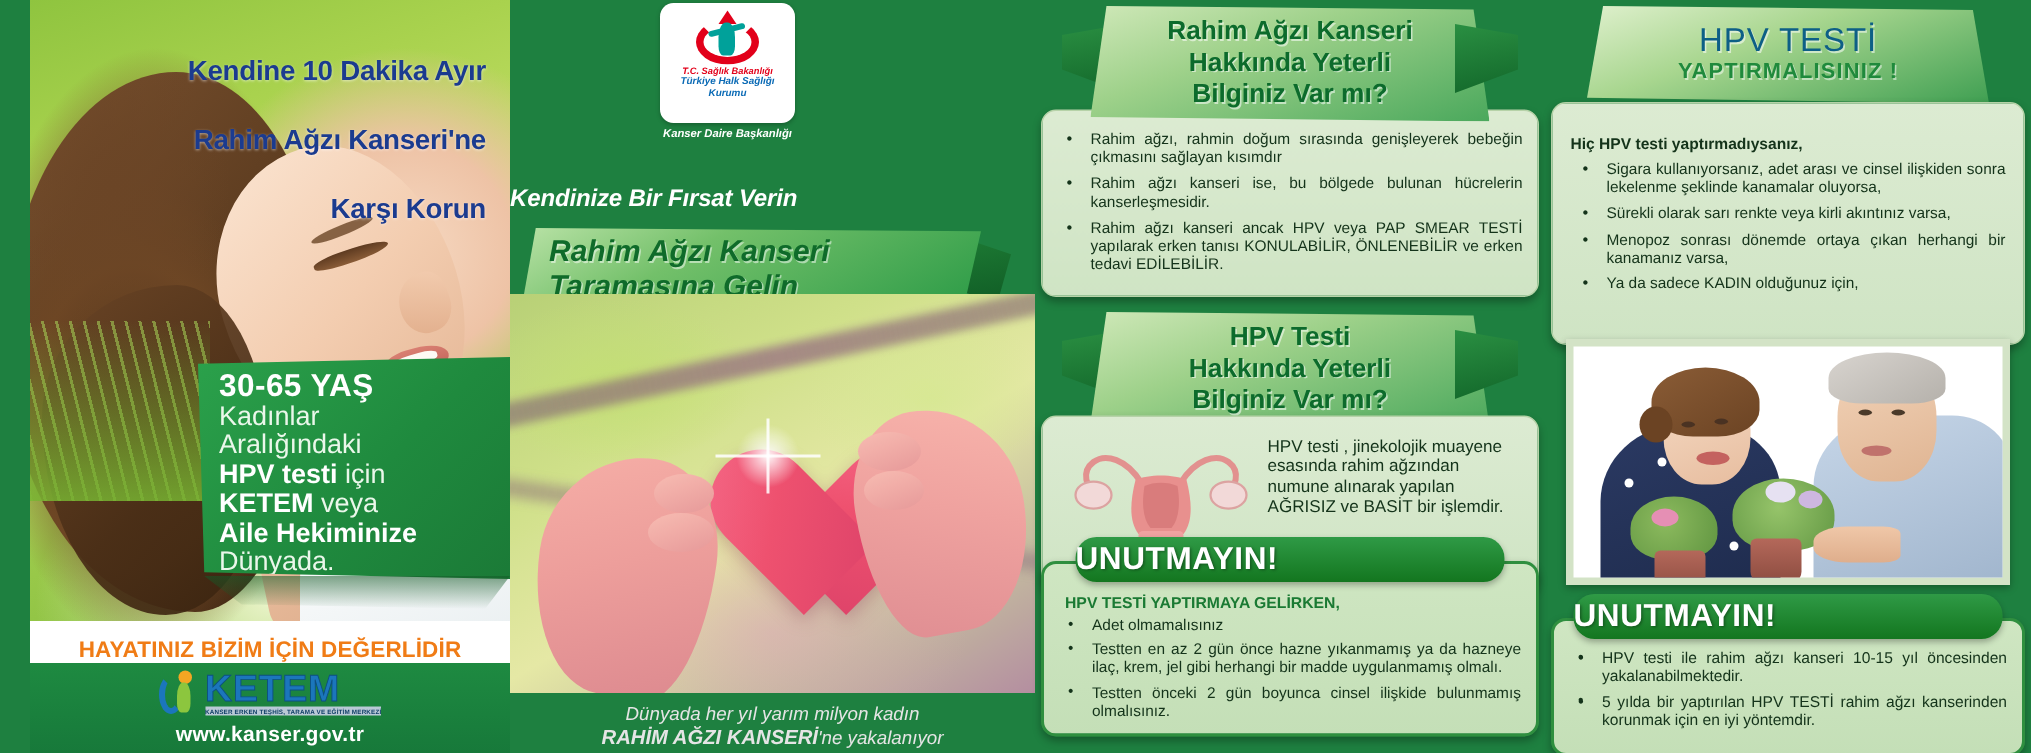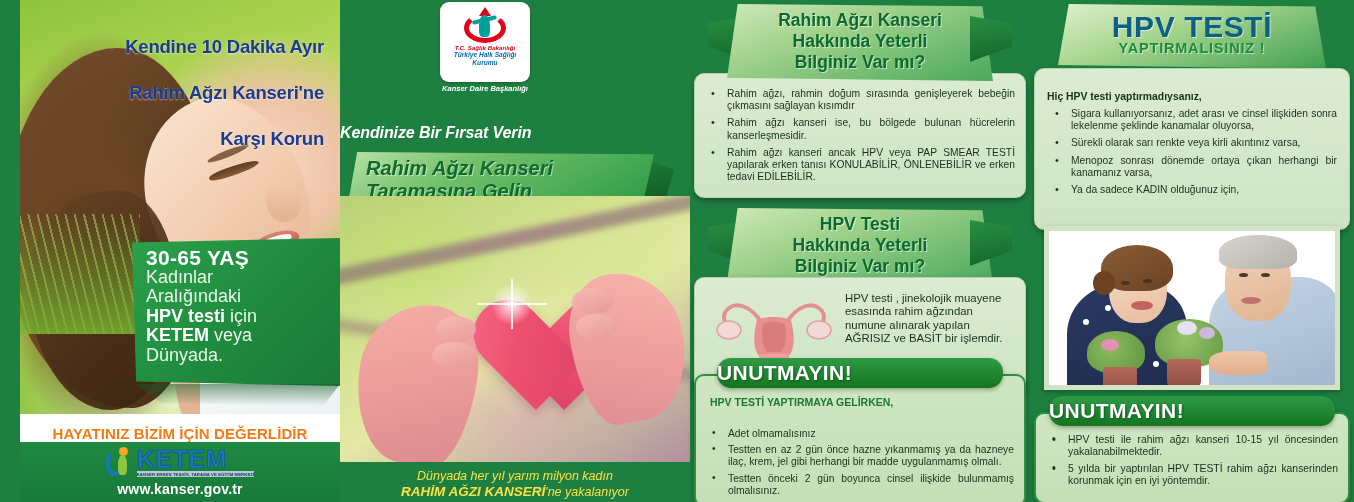--- a/index.html
+++ b/index.html
@@ -256,21 +256,21 @@
     background: linear-gradient(200deg, #f5b6ad 0%, #eca3a0 45%, #dc8e93 100%);
     border-radius: 42% 58% 46% 30% / 40% 46% 54% 58%;
     transform: rotate(-10deg); z-index: 2;
   }
   .p2-finger {
     position: absolute; background: linear-gradient(160deg, #f6bdb3, #e39a9a);
     border-radius: 50%; z-index: 3;
   }
   .p2-cap {
     position: absolute; left: 0; top: 464px; width: 350px; text-align: center;
-    color: #fde047; line-height: 16px; padding-top: 4px;
+    color: #e5e5e5; line-height: 16px; padding-top: 4px;
   }
   .p2-cap .l1 { font-size: 12.5px; }
   .p2-cap .l2 { font-size: 12.5px; }
   .p2-cap .l2 b { font-size: 13.5px; }
 
   
   .panel3 { position: relative; width: 340px; height: 502px; }
   .ribbon {
     position: relative; margin: 0 auto; width: 266px;
     background: linear-gradient(160deg, #cfe8b8 0%, #9ed18a 38%, #4aa85c 100%);
@@ -324,34 +324,34 @@
     color: #fff; font-weight: bold; font-size: 21px; letter-spacing: .4px;
     text-shadow: 1px 1px 2px rgba(0,0,0,.35);
   }
   .unut-body {
     margin-top: -14px; padding-top: 20px;
     background: linear-gradient(180deg, #cfe6c2 0%, #c4dfb7 100%);
     border: 2px solid #2f8f3f; border-radius: 10px;
     box-shadow: 0 3px 6px rgba(0,0,0,.3);
     padding-left: 8px; padding-right: 10px; padding-bottom: 8px;
   }
-  .unut-lead { color: #1a7a33; font-weight: bold; font-size: 10.5px; margin: 0 0 20px 6px; }
+  .unut-lead { color: #1a7a33; font-weight: bold; font-size: 10.5px; margin: 0 0 4px 6px; }
   .p3-block3 { position: absolute; left: 4px; top: 358px; width: 332px; }
 
   
   .panel4 { position: relative; width: 324px; height: 502px; }
   .p4-ribbon {
     position: relative; margin: 4px auto 0; width: 268px;
     background: linear-gradient(160deg, #dff0cd 0%, #a8d68f 40%, #3f9f52 100%);
     clip-path: polygon(4% 0, 96% 4%, 100% 100%, 0 94%);
     padding: 10px 4px 12px; text-align: center;
     box-shadow: 0 3px 5px rgba(0,0,0,.28);
   }
   .p4-ribbon .t1 {
-    display: block; color: #0d5f86; font-weight: bold; font-size: 30px; line-height: 26px;
+    display: block; color: #0d5f86; font-weight: normal; font-size: 22px; line-height: 26px;
     letter-spacing: .6px; text-shadow: 1px 1px 0 rgba(255,255,255,.55);
   }
   .p4-ribbon .t2 {
     display: block; color: #1f8a3c; font-weight: bold; font-size: 14.5px; line-height: 17px;
     letter-spacing: .8px; text-shadow: 1px 1px 0 rgba(255,255,255,.5);
   }
   .p4-card {
     position: absolute; left: 4px; top: 68px; width: 316px; height: 162px;
     background: linear-gradient(180deg, #dcebd2, #cfe4c4);
     border: 1px solid #b6d2a8; border-radius: 10px;
@@ -403,20 +403,21 @@
         <span class="ln">Rahim Ağzı Kanseri'ne</span>
         <span class="ln">Karşı Korun</span>
       </div>
 
       <div class="p1-green">
         <span class="b big">30-65 YAŞ</span>
         <span class="b n">Kadınlar</span>
         <span class="b n">Aralığındaki</span>
         <span class="b"><b>HPV testi</b><span class="n"> için</span></span>
         <span class="b"><b>KETEM</b><span class="n"> veya</span></span>
+        <span class="b">Aile Hekiminize</span>
         <span class="b n">Dünyada.</span>
       </div>
       <div class="p1-greenfold"></div>
 
       <div class="p1-slogan">
         <span>HAYATINIZ BİZİM İÇİN DEĞERLİDİR</span>
       </div>
 
       <div class="p1-foot">
         <div class="ketem-logo">

